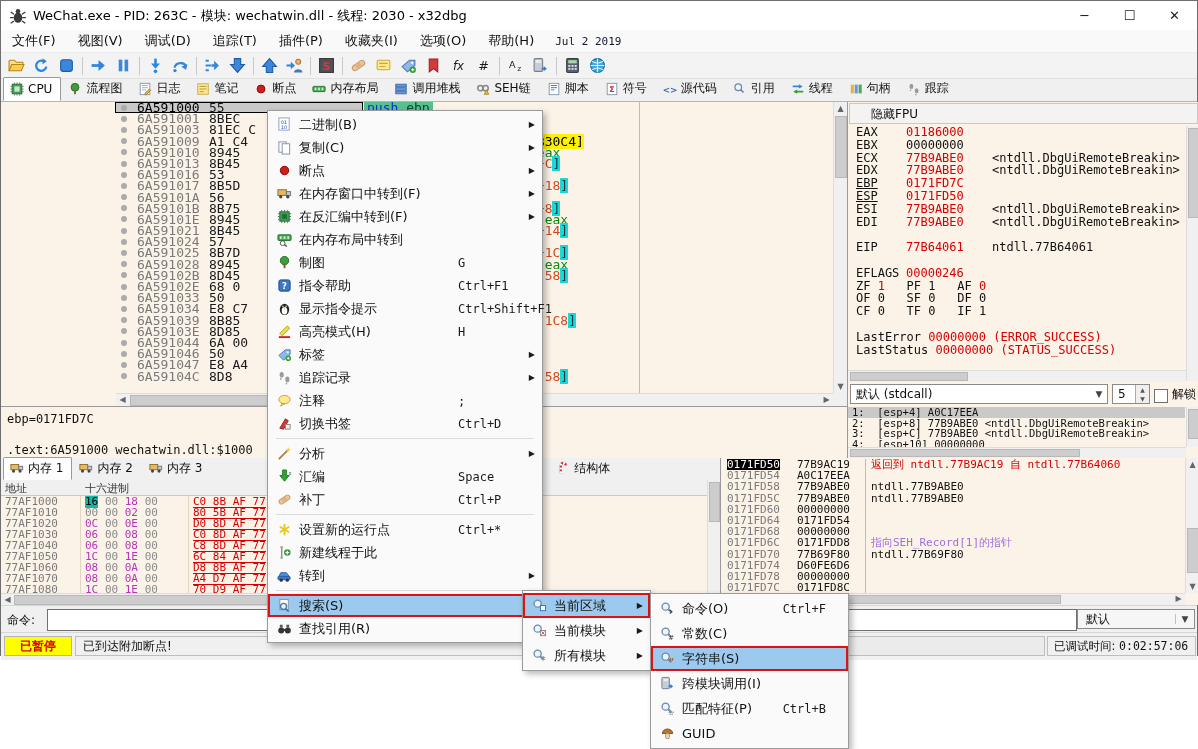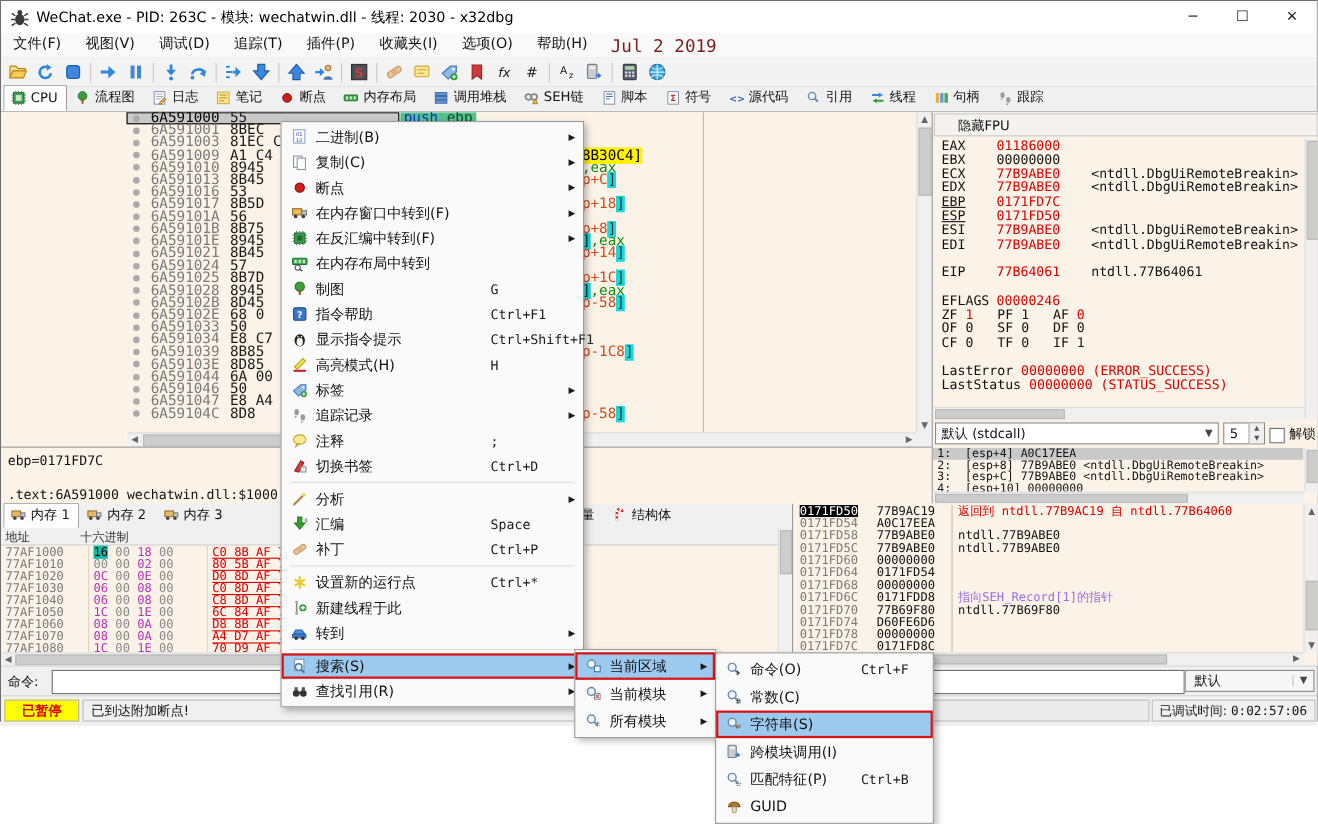--- a/index.html
+++ b/index.html
@@ -10,21 +10,21 @@
   
   #titlebar{height:29px;background:#fff;display:flex;align-items:center}
   #appicon{width:18px;height:18px;margin:0 6px 0 8px}
   #apptitle{font-size:13px;color:#000;white-space:nowrap}
   #winbtns{margin-left:auto;display:flex}
   .wbtn{width:45px;height:29px;display:flex;align-items:center;justify-content:center;font-size:13px;color:#222}
 
   
   #menubar{height:22px;background:#F9F9F9;display:flex;align-items:center;border-bottom:1px solid #EDEDED}
   .mitem{padding:0 11px;font-size:13px;height:22px;line-height:22px}
-  #builddate{margin-left:10px;color:#7f1d1d;font-family:"DejaVu Sans Mono",monospace;font-size:16px}
+  #builddate{margin-left:10px;color:#0f172a;font-family:"DejaVu Sans Mono",monospace;font-size:11px}
 
   
   #toolbar{height:25px;background:#F3F3F3;border-bottom:1px solid #E0E0E0;display:flex;align-items:center;padding-left:3px}
   .tbi{width:25px;height:23px;display:flex;align-items:center;justify-content:center}
   .tbi svg{width:17px;height:17px}
   .tsep{width:1px;height:18px;background:#C9C9C9;margin:0 3px}
 
   
   #tabbar{height:22px;background:#F0F0F0;border-bottom:1px solid #B5B5B5;display:flex;align-items:flex-end;padding-left:2px}
   .vtab{display:flex;align-items:center;gap:4px;padding:2px 8px 3px 6px;font-size:12px;height:17px;border:1px solid transparent;white-space:nowrap}
@@ -137,21 +137,21 @@
   .menu{position:absolute;background:#FAFAFA;border:1px solid #9B9B9B;box-shadow:3px 3px 6px rgba(0,0,0,.28);padding:2px 0;z-index:30}
   .ci{height:23px;display:flex;align-items:center;position:relative;font-size:13px;padding:0 4px;box-sizing:border-box}
   .ci .ic{width:18px;height:16px;margin:0 6px 0 3px;display:flex;align-items:center;justify-content:center}
   .ci .ic svg{width:15px;height:15px}
   .ci .sc{position:absolute;left:190px;font-family:"DejaVu Sans Mono",monospace;font-size:12px;color:#1A1A1A}
   .ci .sc2{position:absolute;right:22px;font-family:"DejaVu Sans Mono",monospace;font-size:12px;color:#1A1A1A}
   .ci .arr{position:absolute;right:7px;font-size:8px;color:#1A1A1A}
   .ci.hl{background:#9CC9EE}
   .ci.box{outline:2px solid #DE1212;outline-offset:-2px}
   .msep{height:1px;background:#DCDCDC;margin:3px 8px}
-  #ctxmenu{left:255px;top:110px;width:274px}
+  #ctxmenu{left:267px;top:110px;width:274px}
   #submenu1{left:522px;top:590px;width:127px;z-index:31}
   #submenu1 .ci{height:25px}
   #submenu2{left:650px;top:593px;width:197px;z-index:32}
   #submenu2 .ci{height:25px}
 </style>
 </head>
 <body>
 
 <div id="screen">
   <div id="app">
@@ -595,21 +595,21 @@
             <div class="dtab">
               <svg viewBox="0 0 16 16">
                 <path d="M5.5 14V5a2.8 2.8 0 0 1 5.6 0" fill="none" stroke="#D03030" stroke-width="2.6"></path>
                 <path d="M5.5 14V5a2.8 2.8 0 0 1 5.6 0" fill="none" stroke="#fff" stroke-width="2.6" stroke-dasharray="2.2 2.2"></path>
               </svg>
               <span>结构体</span>
             </div>
           </div>
         <div id="dhead">
           <span style="left:4px">地址</span>
-          <span style="left:72px">十六进制</span>
+          <span style="left:84px">十六进制</span>
         </div>
         <div id="dumprows">
             <div class="mdiv" style="left:79px"></div>
             <div class="mdiv" style="left:187px"></div>
             <div class="mdiv" style="left:285px"></div>
             <div class="mrow"><span class="maddr">77AF1000</span><span class="mg1"><span class="bsel">16</span> <span class="bz">00</span> <span class="bv">18</span> <span class="bz">00</span></span><span class="mg2">C0 8B AF 77</span><span class="mg3 bv">14</span></div>
             <div class="mrow"><span class="maddr">77AF1010</span><span class="mg1"><span class="bz">00</span> <span class="bz">00</span> <span class="bv">02</span> <span class="bz">00</span></span><span class="mg2">80 5B AF 77</span><span class="mg3 bv">0E</span></div>
             <div class="mrow"><span class="maddr">77AF1020</span><span class="mg1"><span class="bv">0C</span> <span class="bz">00</span> <span class="bv">0E</span> <span class="bz">00</span></span><span class="mg2">D0 8D AF 77</span><span class="mg3 bv">06</span></div>
             <div class="mrow"><span class="maddr">77AF1030</span><span class="mg1"><span class="bv">06</span> <span class="bz">00</span> <span class="bv">08</span> <span class="bz">00</span></span><span class="mg2">C0 8D AF 77</span><span class="mg3 bv">06</span></div>
             <div class="mrow"><span class="maddr">77AF1040</span><span class="mg1"><span class="bv">06</span> <span class="bz">00</span> <span class="bv">08</span> <span class="bz">00</span></span><span class="mg2">C8 8D AF 77</span><span class="mg3 bv">08</span></div>

